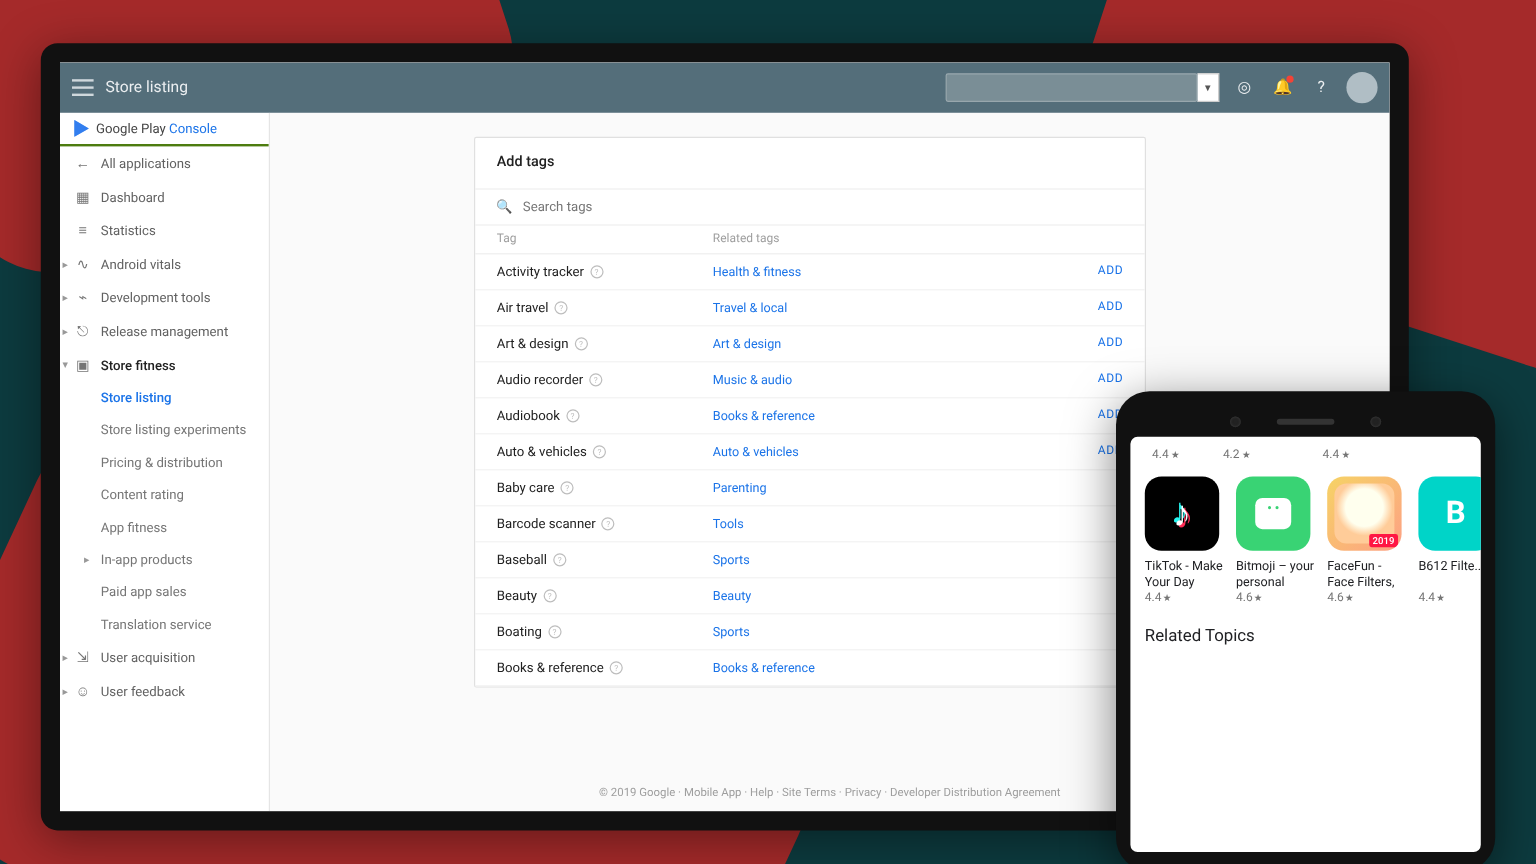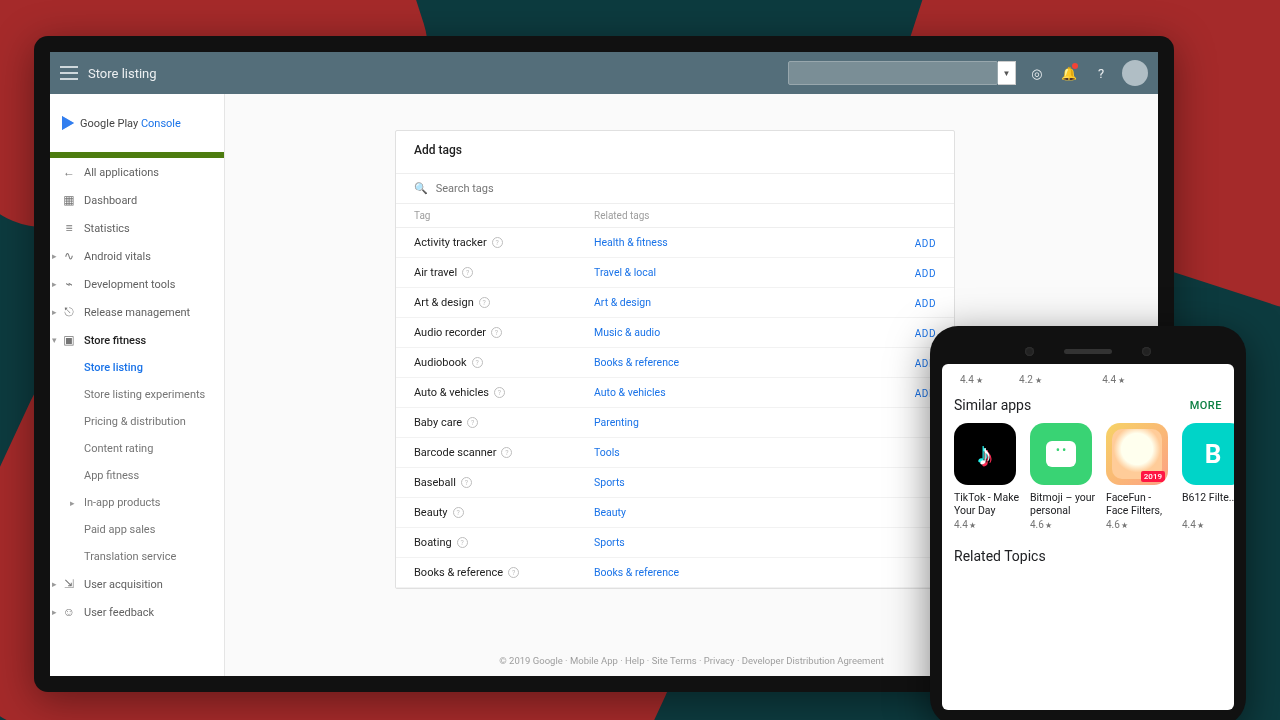--- a/index.html
+++ b/index.html
@@ -6,21 +6,21 @@
   body{width:1280px;height:720px;overflow:hidden;position:relative;background:#0d3b3f}
   .bg{position:absolute;inset:0;background:#0d3b3f}
   .bg::before{content:'';position:absolute;top:-80px;left:-60px;width:480px;height:260px;background:#a52a2a;transform:rotate(-18deg);border-radius:80px}
   .bg::after{content:'';position:absolute;bottom:-120px;left:-40px;width:700px;height:420px;background:#a52a2a;transform:rotate(25deg);border-radius:120px}
   .bg2{position:absolute;top:-40px;right:-140px;width:520px;height:300px;background:#a52a2a;transform:rotate(18deg);border-radius:90px}
 
   .monitor{position:absolute;top:36px;left:34px;width:1140px;height:656px;background:#111;border-radius:14px;padding:16px;box-shadow:0 8px 40px rgba(0,0,0,.4)}
   .screen{width:100%;height:100%;background:#fff;display:flex;flex-direction:column;overflow:hidden}
 
   .sidebar{width:175px;background:#fff;border-right:1px solid #e5e5e5;font-size:11px;color:#616161;overflow:hidden}
-  .logo-row{display:flex;align-items:center;gap:6px;padding:22px 12px;border-bottom:6px solid #4d7c0f}
+  .logo-row{display:flex;align-items:center;gap:6px;padding:6px 12px;border-bottom:2px solid #4d7c0f}
   .logo-tri{width:0;height:0;border-top:7px solid transparent;border-bottom:7px solid transparent;border-left:12px solid #1a73e8;position:relative}
   .logo-tri::after{content:'';position:absolute;left:-12px;top:-7px;width:0;height:0;border-top:7px solid transparent;border-bottom:7px solid transparent;border-left:12px solid #4285f4;opacity:.6}
   .logo-text{font-size:11px;color:#444}
   .logo-text .c{color:#1a73e8}
 
   .nav-item{display:flex;align-items:center;gap:8px;padding:7px 12px;cursor:pointer;position:relative}
   .nav-item.sub{padding-left:34px;color:#757575}
   .nav-item.active{color:#1a73e8;font-weight:500}
   .nav-item .caret{position:absolute;left:2px;font-size:9px;color:#999}
   .nav-ico{width:14px;height:14px;display:inline-flex;align-items:center;justify-content:center;color:#757575;font-size:12px}
@@ -31,30 +31,30 @@
   .top-title{font-size:13px;font-weight:400;color:#eceff1;flex:0 0 auto}
   .top-spacer{flex:1}
   .search-box{width:210px;height:24px;background:#7a8e96;border:1px solid #98a7ad;border-radius:2px}
   .drop-btn{width:18px;height:24px;background:#fff;display:flex;align-items:center;justify-content:center;font-size:8px;color:#555;border:1px solid #ccc;border-left:none}
   .top-ico{width:22px;height:22px;border-radius:50%;display:flex;align-items:center;justify-content:center;color:#eceff1;font-size:13px;cursor:pointer;position:relative}
   .bell-dot{position:absolute;top:1px;right:2px;width:6px;height:6px;background:#f44336;border-radius:50%}
   .avatar{width:26px;height:26px;border-radius:50%;background:#b0bec5}
 
   .body-row{flex:1;display:flex;overflow:hidden}
   .main{flex:1;background:#fafafa;display:flex;flex-direction:column;overflow:hidden}
-  .card{width:560px;margin:36px 0 0 170px;background:#fff;border:1px solid #e0e0e0;border-radius:2px;font-size:11px;color:#212121;flex:0 0 auto}
+  .card{width:560px;margin:20px 0 0 170px;background:#fff;border:1px solid #e0e0e0;border-radius:2px;font-size:11px;color:#212121;flex:0 0 auto}
   .card-h{padding:12px 18px 10px}
   .card-title{font-size:12px;font-weight:500;margin-bottom:6px}
   .card-sub{font-size:10.5px;color:#757575}
   .card-search{border-top:1px solid #eee;padding:8px 18px;display:flex;align-items:center;gap:8px;color:#9e9e9e}
   .card-search input{border:none;outline:none;font-size:11px;flex:1;color:#616161}
   .thead{display:flex;padding:6px 18px;font-size:10px;color:#9e9e9e;border-top:1px solid #eee;border-bottom:1px solid #eee}
   .th-tag{width:180px}
   .th-rel{flex:1}
-  .trow{display:flex;align-items:flex-end;padding:8px 18px;border-bottom:1px solid #f2f2f2}
+  .trow{display:flex;align-items:flex-start;padding:8px 18px;border-bottom:1px solid #f2f2f2}
   .td-tag{width:180px;display:flex;align-items:center;gap:5px;color:#212121}
   .td-rel{flex:1;color:#1a73e8;font-size:10.5px}
   .td-add{color:#1a73e8;font-size:10px;font-weight:400;letter-spacing:.5px;cursor:pointer}
   .info-ico{width:11px;height:11px;border:1px solid #bdbdbd;border-radius:50%;display:inline-flex;align-items:center;justify-content:center;font-size:7px;color:#bdbdbd}
 
   .footer{font-size:9.5px;color:#9e9e9e;text-align:center;padding:18px 0 10px}
 
   
   .phone{position:absolute;right:34px;bottom:-6px;width:316px;height:400px;background:#111;border-radius:28px;padding:12px;box-shadow:0 10px 40px rgba(0,0,0,.5)}
   .phone-top{height:26px;display:flex;align-items:center;justify-content:center;gap:30px}
@@ -266,24 +266,20 @@
     <span class="phone-cam"></span>
       <span class="phone-speaker"></span>
       <span class="phone-cam"></span>
   </div>
   <div class="phone-screen">
     <div class="prev-row">
       <span>4.4</span>
       <span style="margin-left:18px">4.2</span>
       <span style="margin-left:42px">4.4</span>
     </div>
-    <div class="sim-head">
-      <div class="sim-title">Similar apps</div>
-      <div class="more">MORE</div>
-    </div>
     <div class="apps">
       <div class="app">
         <div class="app-ico tiktok"></div>
         <div class="app-name">TikTok - Make Your Day</div>
         <div class="app-rate">4.4</div>
       </div>
       <div class="app">
         <div class="app-ico bitmoji"></div>
         <div class="app-name">Bitmoji – your personal emoji</div>
         <div class="app-rate">4.6</div>

